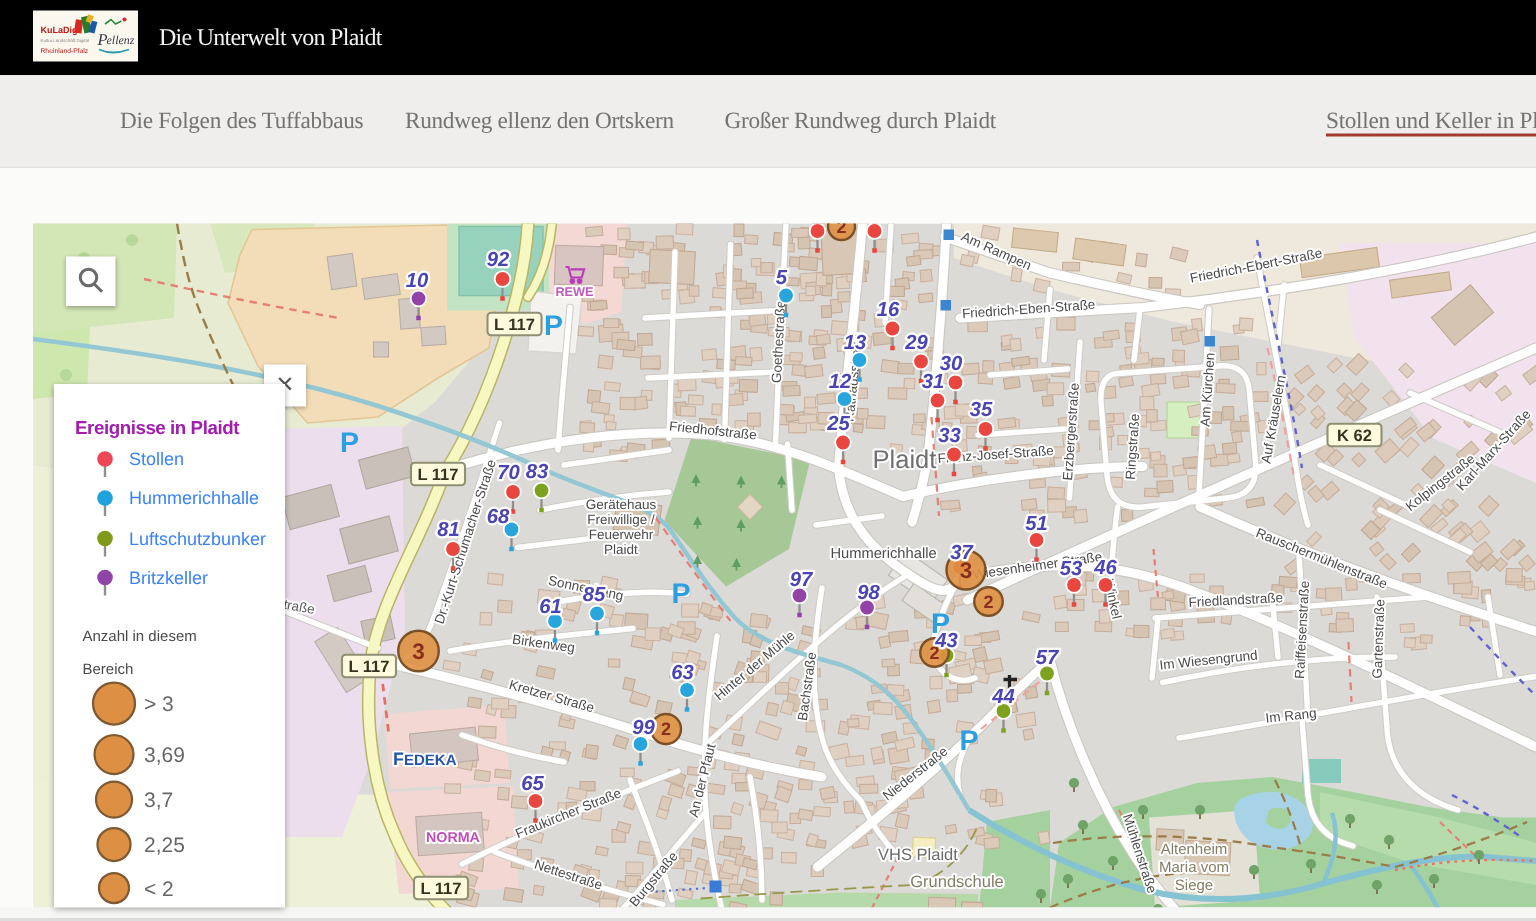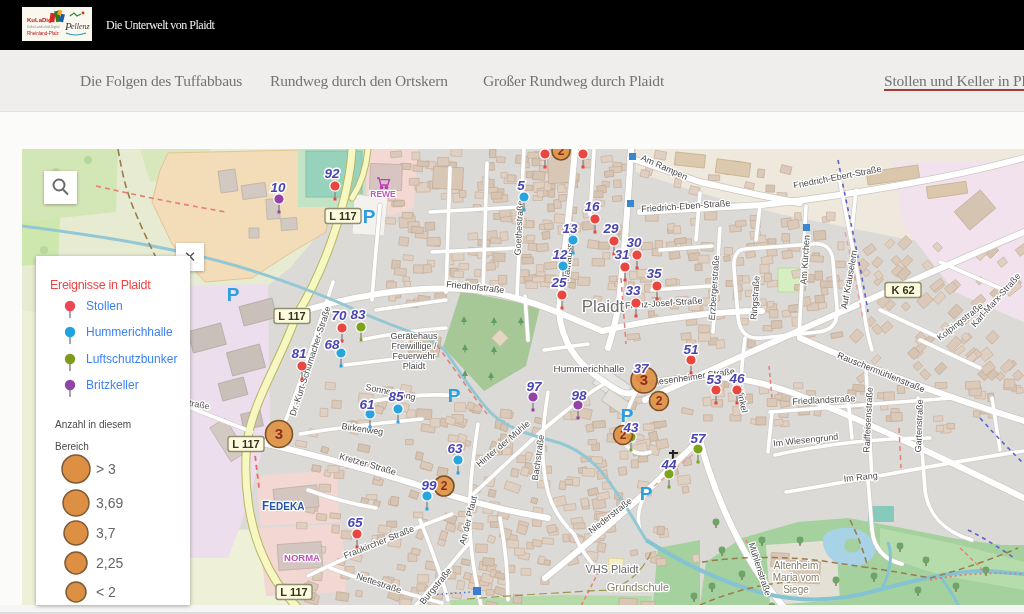--- a/index.html
+++ b/index.html
@@ -1,25 +1,25 @@
 <!DOCTYPE html>
 <html lang="de"><head><meta charset="utf-8">
 <title>Die Unterwelt von Plaidt</title>
 <style>
 *{margin:0;padding:0;box-sizing:border-box}
 body{width:1024px;height:614px;overflow:hidden;position:relative;background:#fbfbfa;font-family:"Liberation Sans",sans-serif}
 .hdr{position:absolute;left:0;top:0;width:1024px;height:50px;background:#000}
 .logo{position:absolute;left:22px;top:7px;width:70px;height:34px;background:#faf7ee;overflow:hidden}
-.htitle{position:absolute;left:106px;top:0;height:51px;line-height:51px;color:#f2f2f2;font-family:"Liberation Serif",serif;font-size:12px;letter-spacing:-0.5px}
+.htitle{position:absolute;left:106px;top:0;height:51px;line-height:51px;color:#f2f2f2;font-family:"Liberation Serif",serif;font-size:16px;letter-spacing:-0.5px}
 .nav{position:absolute;left:0;top:50px;width:1024px;height:62px;background:#efeeec;border-bottom:1px solid #e3e2e0}
 .nav a{position:absolute;top:0;height:62px;line-height:61px;white-space:nowrap;color:#737373;text-decoration:none;font-family:"Liberation Serif",serif;font-size:15.5px;letter-spacing:-0.2px}
 .under{position:absolute;left:884px;top:39px;width:140px;height:2px;background:#a23b31}
 .btn{position:absolute;background:#fff;box-shadow:0 1px 3px rgba(0,0,0,.3)}
 .legend{position:absolute;left:36px;top:256px;width:154px;height:349px;background:#fff;box-shadow:0 1px 4px rgba(0,0,0,.35);overflow:hidden}
-.lt{position:absolute;left:14px;top:22px;font-size:12.5px;font-weight:normal;color:#ef4444;letter-spacing:-.3px}
+.lt{position:absolute;left:14px;top:22px;font-size:12.5px;font-weight:bold;color:#a21caf;letter-spacing:-.3px}
 .li{position:absolute;left:50px;font-size:12px;color:#3b82f6}
 .anz{position:absolute;left:19px;top:158px;font-size:10px;color:#4a4a4a;line-height:22px}
 .cl{position:absolute;font-size:14px;color:#666}
 .bstrip{position:absolute;left:0;top:605px;width:1024px;height:9px;background:#f6f6f5;border-bottom:2px solid #dcdcdc}
 </style></head><body>
 <div class="hdr">
     <div class="logo"><svg width="70" height="34">
         <text x="5" y="15" font-size="6" font-weight="bold" fill="#c01818" font-family="Liberation Sans,sans-serif">KuLaDig</text>
         <rect x="28" y="6" width="5" height="9" fill="#d42a20" transform="rotate(8 30 10)"></rect>
         <rect x="33" y="4" width="5" height="11" fill="#2a7a2a" transform="rotate(-12 35 9)"></rect>
@@ -30,21 +30,21 @@
         <text x="43" y="23" font-size="11" font-style="italic" fill="#3a3a46" font-family="Liberation Serif,serif">P</text>
         <text x="49" y="22" font-size="8" font-style="italic" fill="#3a3a46" font-family="Liberation Serif,serif">ellenz</text>
         <path d="M 44 26 q 9 4 20 0" stroke="#2a9ab0" stroke-width="1.2" fill="none"></path>
         <path d="M 48 9 l 4 -3 l 3 3 l 4 -2" stroke="#2a8a3a" stroke-width="1.1" fill="none"></path>
         <circle cx="61" cy="6" r="1.4" fill="#d42a20"></circle>
       </svg></div>
     <div class="htitle">Die Unterwelt von Plaidt</div>
   </div>
 <div class="nav">
     <a href="#" style="left:80px">Die Folgen des Tuffabbaus</a>
-    <a href="#" style="left:270px">Rundweg durch den Ortskern</a>
+    <a href="#" style="left:270px">Rundweg ellenz den Ortskern</a>
     <a href="#" style="left:483px">Großer Rundweg durch Plaidt</a>
     <a href="#" style="left:884px">Stollen und Keller in Plaidt</a>
     <div class="under"></div>
   </div>
 <svg width="1002" height="456" viewBox="22 149 1002 456" style="position:absolute;left:22px;top:149px;display:block">
     <rect x="22" y="149" width="1002" height="456" fill="#dcdad7"></rect>
     <polygon points="22,149 340,149 322,230 290,268 250,300 200,315 170,330 22,310" fill="#e7ebd2"></polygon>
     <polygon points="22,149 118,149 116,212 60,218 22,222" fill="#d3e6b6"></polygon>
     <polygon points="22,222 60,218 58,262 22,266" fill="#cde7ad"></polygon>
     <polygon points="140,149 210,149 200,175 150,182" fill="#d8e7bc"></polygon>

